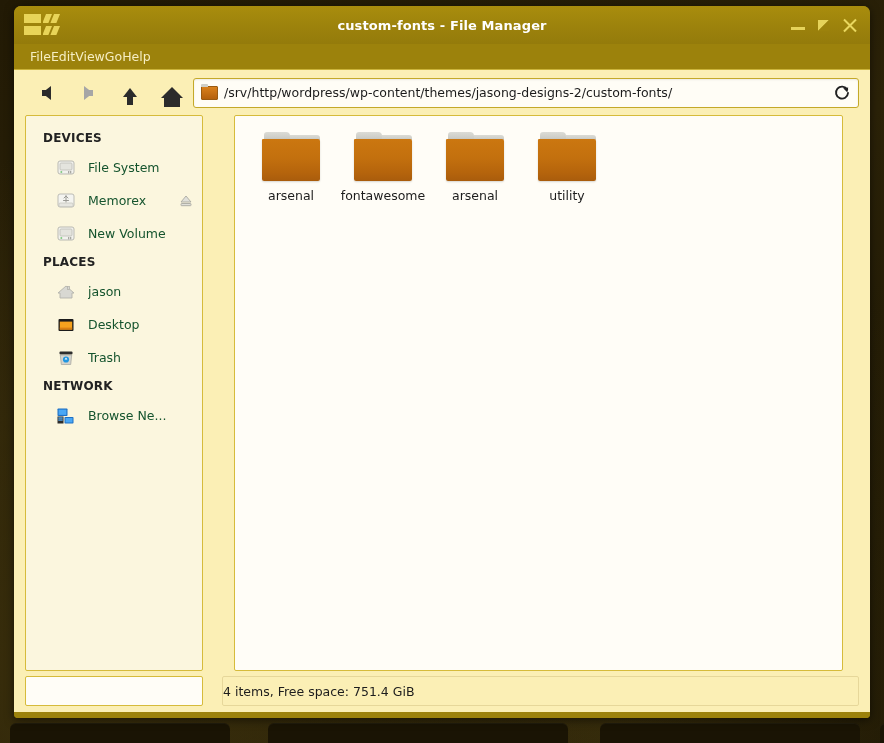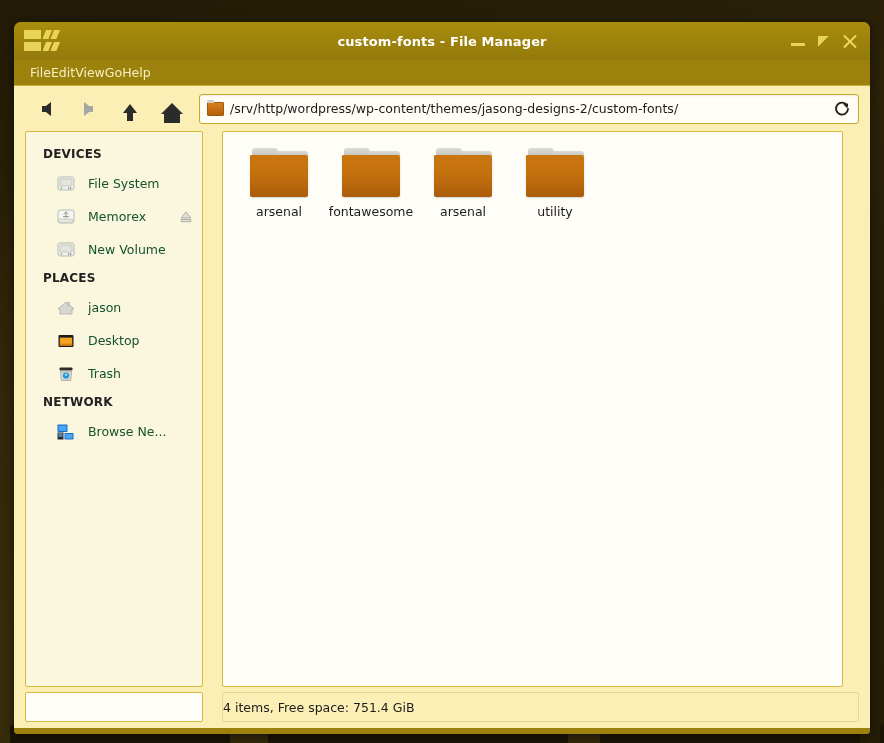--- a/index.html
+++ b/index.html
@@ -26,21 +26,21 @@
   #desktop-shapes i {
     position:absolute; bottom:-6px; height:26px; border-radius:6px;
     background:#1a1404;
     box-shadow: inset 0 1px 0 rgba(255,255,255,0.04);
   }
 
   
   #window {
     position: absolute;
     left: 14px;
-    top: 22px;
+    top: 6px;
     width: 856px;
     height: 712px;
     border-radius: 7px 7px 4px 4px;
     background: #a08710;
     box-shadow: 0 2px 10px rgba(0,0,0,0.55);
     display: flex;
     flex-direction: column;
     overflow: hidden;
   }
 
@@ -176,21 +176,21 @@
     border-left: 11px solid transparent;
     border-right: 11px solid transparent;
     border-bottom: 11px solid #2b2b2b;
   }
   .home-ico::after {
     content:""; position:absolute; left:-8px; top:11px; width:16px; height:9px; background:#2b2b2b;
   }
 
   #pathbar {
     flex: 1;
-    margin-left: 6px;
+    margin-left: 0;
     height: 28px;
     background: #fffdf6;
     border: 1px solid #c4a929;
     border-radius: 3px;
     display: flex;
     align-items: center;
     padding: 0 7px;
     box-shadow: inset 0 1px 2px rgba(0,0,0,0.08);
   }
   .path-folder-ico {
@@ -220,21 +220,21 @@
     cursor: default;
   }
   #reload-btn svg { display:block; }
 
   
   #body {
     flex: 1;
     display: flex;
     background: #fbefb5;
     padding: 0 27px 0 11px;
-    gap: 0;
+    gap: 12px;
     min-height: 0;
   }
   #sidebar-wrap {
     width: 176px;
     flex: 0 0 176px;
     background: #fbf6de;
     border: 1px solid #d6bb3b;
     border-radius: 2px;
     margin-bottom: 0;
     position: relative;

